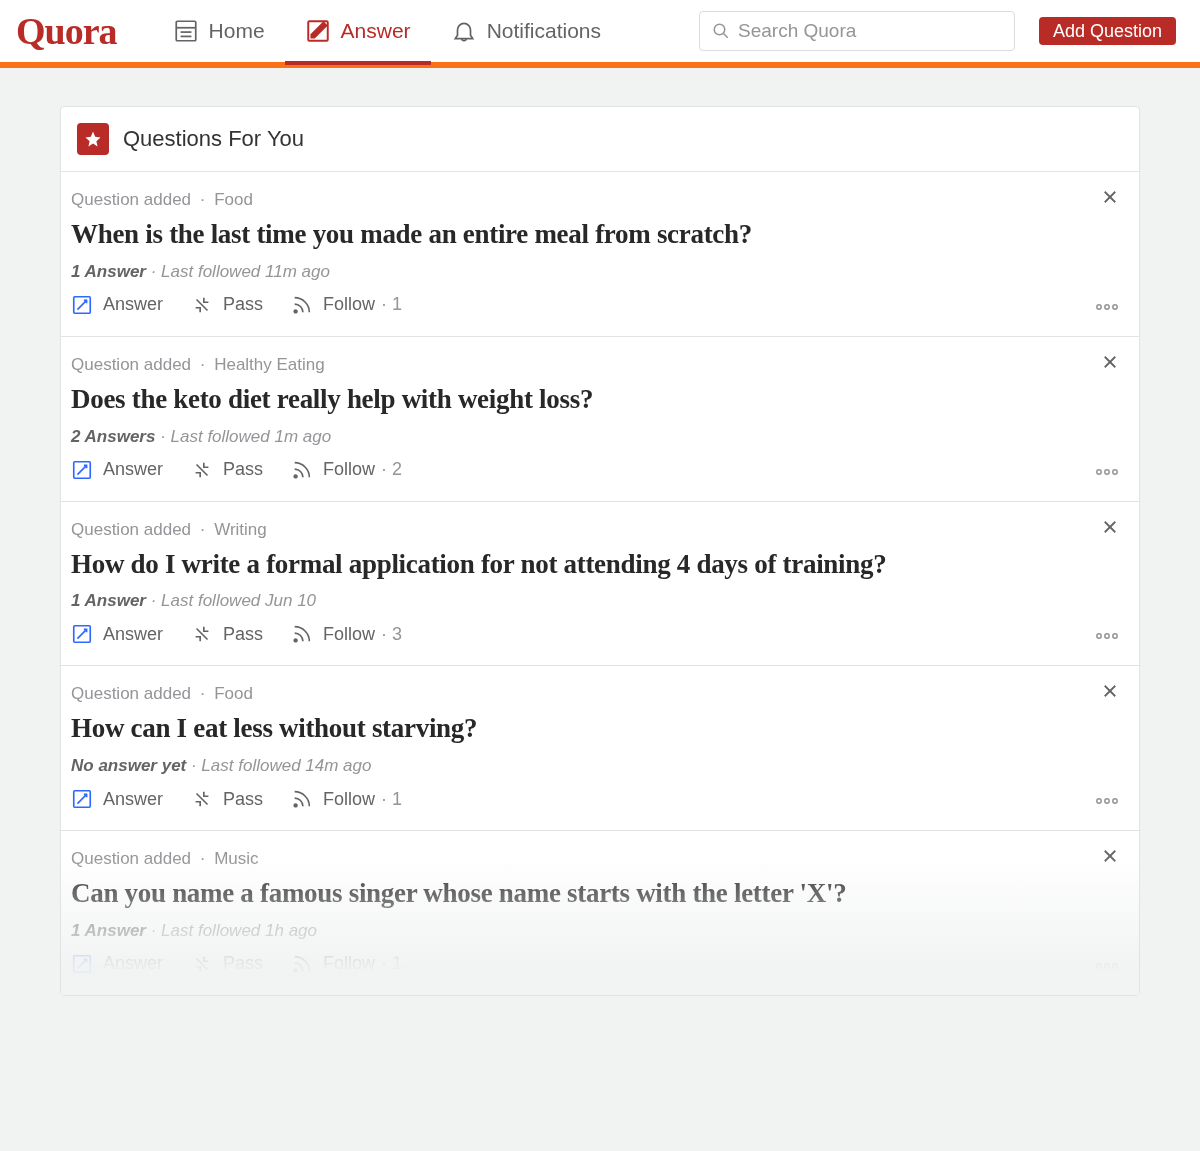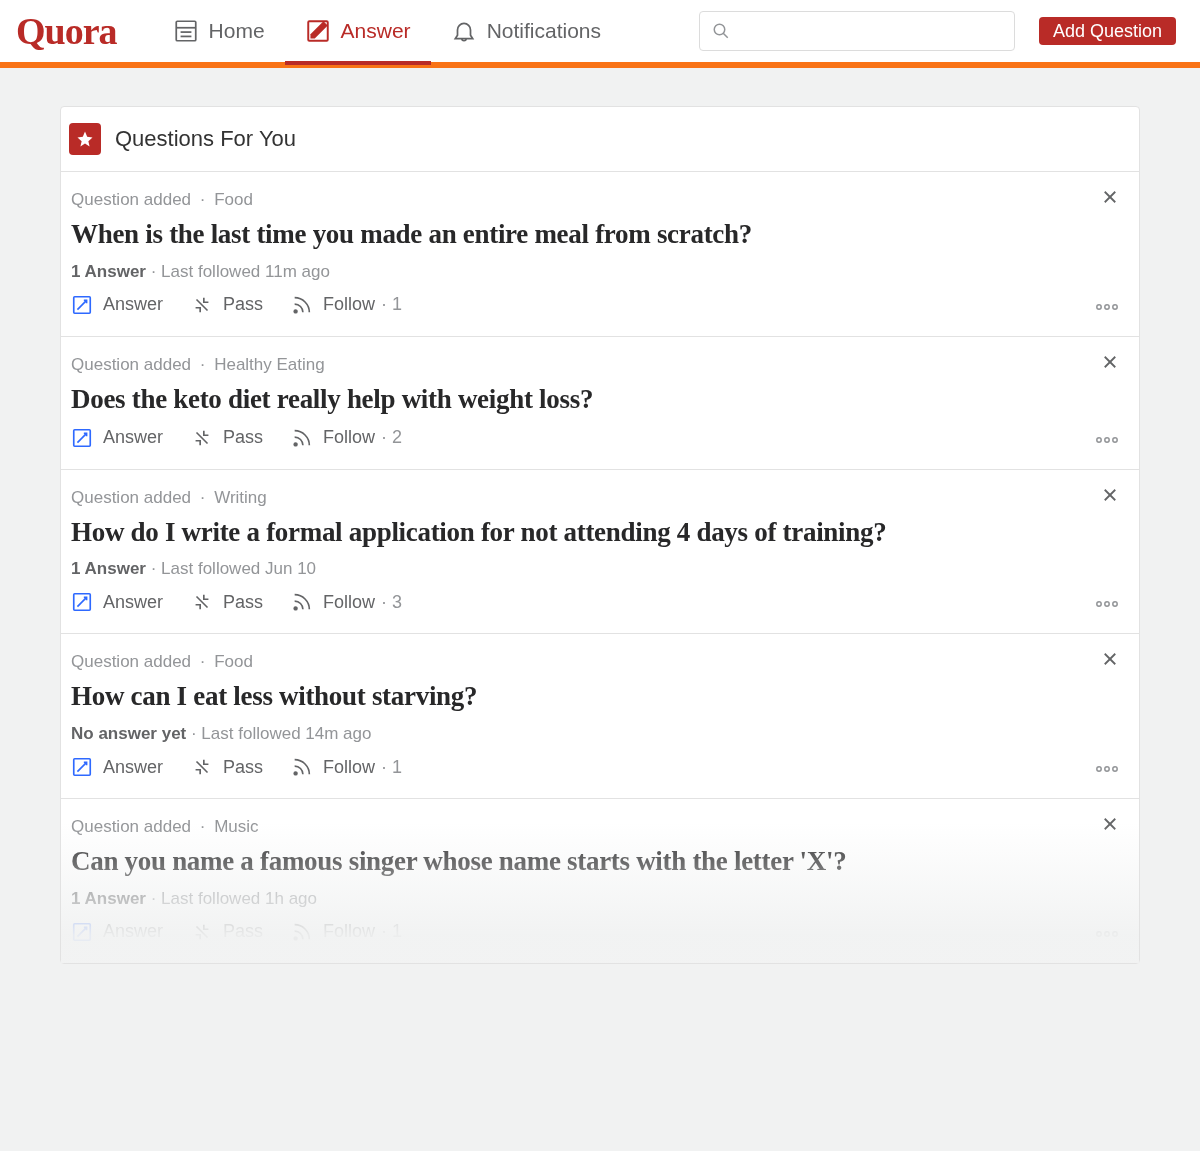--- a/index.html
+++ b/index.html
@@ -90,21 +90,21 @@
     max-width: 1080px;
     margin: 38px auto 0;
     background: #fff;
     border: 1px solid #e2e2e2;
     border-radius: 4px;
     position: relative;
   }
   .panel-title {
     display: flex;
     align-items: center;
-    padding: 16px 8px;
+    padding: 16px 16px;
     border-bottom: 1px solid #e2e2e2;
   }
   .star-badge {
     width: 32px;
     height: 32px;
     background: #b92b27;
     border-radius: 4px;
     display: flex;
     align-items: center;
     justify-content: center;
@@ -131,20 +131,21 @@
     font-weight: bold;
     font-size: 27px;
     color: #282829;
     margin-bottom: 10px;
     letter-spacing: -0.3px;
     line-height: 1.25;
   }
   .q-sub {
     font-size: 17px;
     margin-bottom: 12px;
+    font-style: italic;
   }
   .q-sub .ans-count {
     color: #636466;
     font-weight: bold;
   }
   .q-sub .followed {
     color: #939598;
   }
   .q-actions {
     display: flex;
@@ -215,20 +216,21 @@
       </svg>
       <span>Notifications</span>
     </div>
   </div>
   <div class="search-wrap">
     <div class="search">
       <svg width="18" height="18" viewBox="0 0 24 24" fill="none" stroke="#939598" stroke-width="2" style="margin-right:8px">
         <circle cx="10" cy="10" r="7"></circle>
           <line x1="15" y1="15" x2="21" y2="21"></line>
       </svg>
+      <input type="text" placeholder="Search Quora" style="">
     </div>
   </div>
   <button class="add-btn">Add Question</button>
 </div>
 
 <div class="main">
   <div class="panel-title">
     <div class="star-badge">
       <svg width="18" height="18" viewBox="0 0 24 24" fill="#fff">
           <path d="M12 2l2.9 6.9L22 10l-5.5 5 1.6 7L12 18l-6.1 4 1.6-7L2 10l7.1-1.1z"></path>
@@ -275,20 +277,21 @@
           </svg></div>
         <div class="more-dots"><svg width="24" height="8" viewBox="0 0 24 8">
             <circle cx="4" cy="4" r="2.2" fill="none" stroke="#939598" stroke-width="1.5"></circle>
             <circle cx="12" cy="4" r="2.2" fill="none" stroke="#939598" stroke-width="1.5"></circle>
             <circle cx="20" cy="4" r="2.2" fill="none" stroke="#939598" stroke-width="1.5"></circle>
           </svg></div>
       </div>
       <div class="q-item">
         <div class="q-meta"><span>Question added</span><span class="dot"> · </span><span>Healthy Eating</span></div>
         <div class="q-title">Does the keto diet really help with weight loss?</div>
+        <div class="q-sub"><span class="ans-count">2 Answers</span><span class="followed"> · Last followed 1m ago</span></div>
         <div class="q-actions">
           <div class="act">
             <svg width="22" height="22" viewBox="0 0 24 24" fill="none" stroke="#2e69ff" stroke-width="1.8">
               <rect x="3" y="3" width="18" height="18" rx="1"></rect>
               <path d="M7 17 L17 7" stroke="#2e69ff"></path>
               <path d="M14 7 L17 7 L17 10" stroke="#2e69ff"></path>
             </svg>
             <span>Answer</span>
           </div>
           <div class="act">

